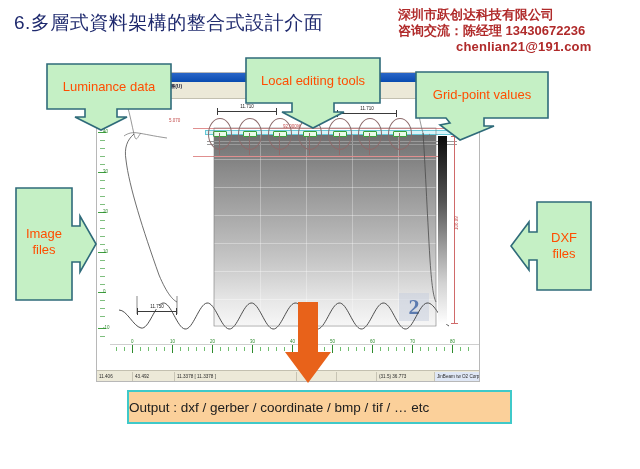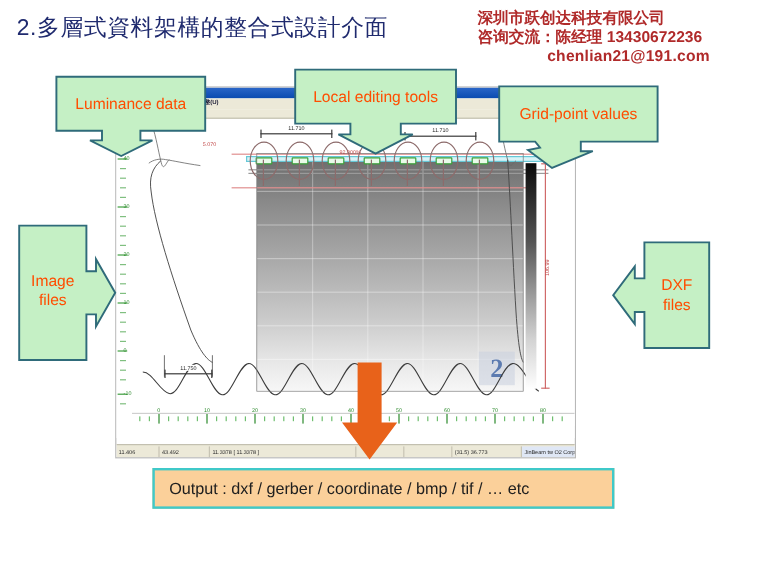--- a/index.html
+++ b/index.html
@@ -345,33 +345,32 @@
   
   .output-box {
     position: absolute;
     left: 127px; top: 390px;
     width: 385px; height: 34px;
     background: #fbd09a;
     border: 2px solid #3fc9c9;
     box-sizing: border-box;
     display: flex;
     align-items: center;
-    padding-left: 12px;
     font-size: 13.5px;
     color: #202020;
   }
 
   svg { display: block; overflow: visible; }
 </style>
 </head>
 <body>
 
 <div id="stage">
 
-  <div class="slide-title">2.多層式資料架構的整合式設計介面</div>
+  <div class="slide-title">6.多層式資料架構的整合式設計介面</div>
 
   <div class="company-block">
     <div class="company-line">深圳市跃创达科技有限公司</div>
     <div class="company-line">咨询交流：陈经理  13430672236</div>
     <div class="company-line email">chenlian21@191.com</div>
   </div>
 
   <div class="app-window">
 
     <div class="app-titlebar">CNCtools_LGP設計案例-2010-</div>

